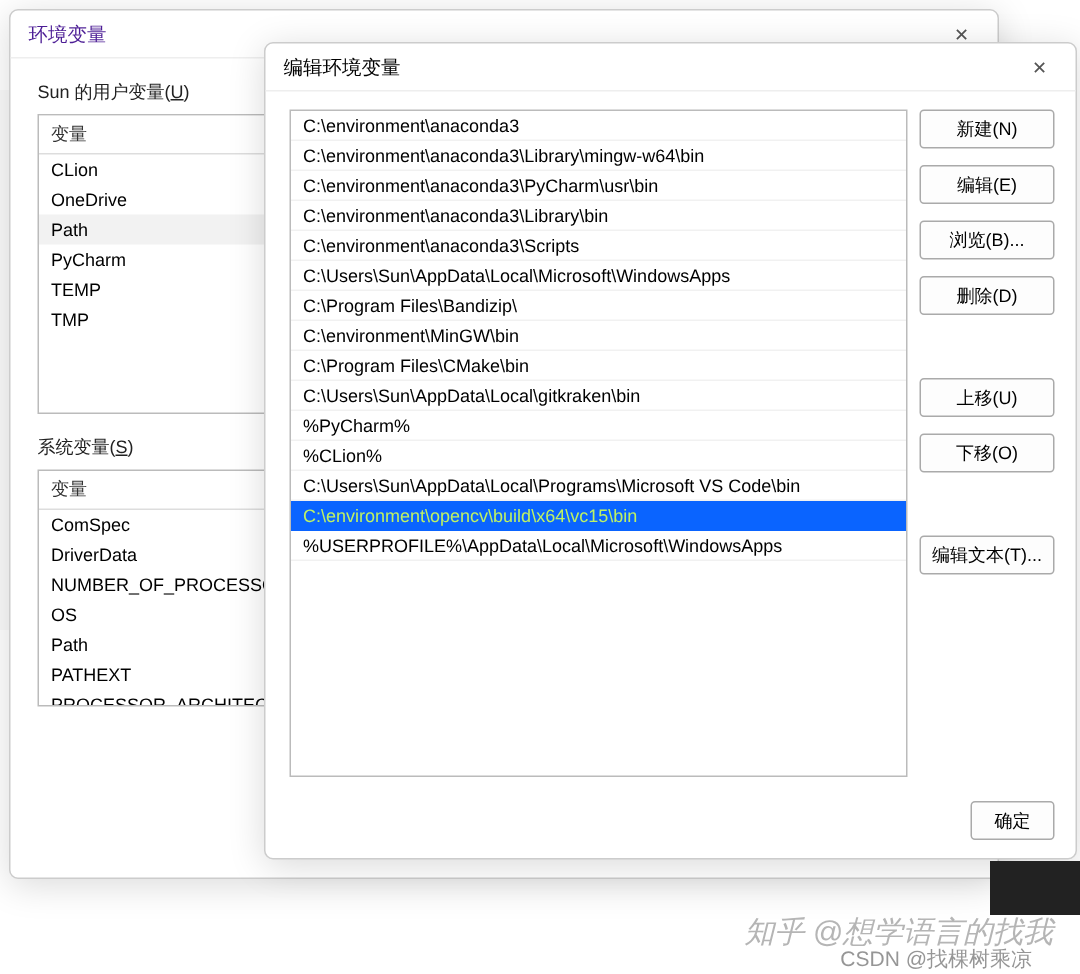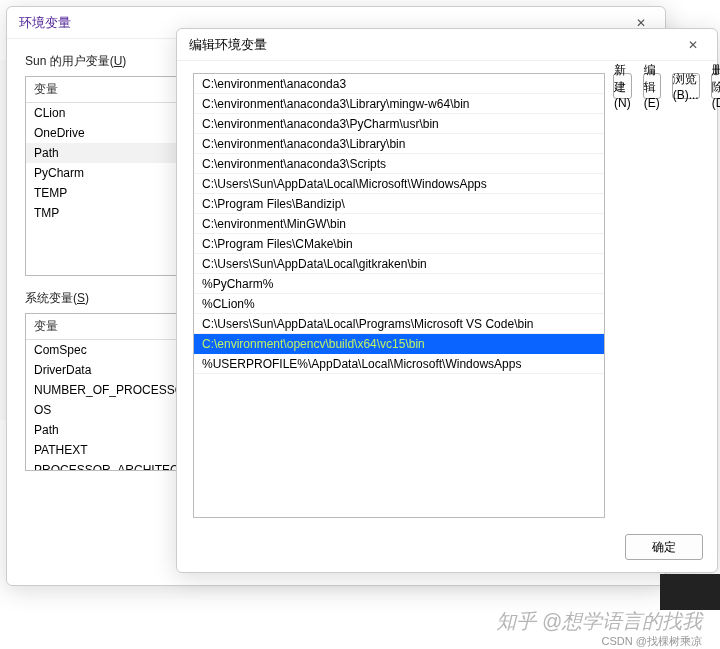--- a/index.html
+++ b/index.html
@@ -16,27 +16,27 @@
 .listbox .row.sel{background:#f2f2f2}
 #back-dlg{left:6px;top:6px;width:660px;height:580px}
 #back-dlg .user-box{height:200px}
 #back-dlg .sys-box{height:158px}
 #front-dlg{left:176px;top:28px;width:542px;height:545px;background:#fff}
 #front-dlg .titlebar .title{color:#000}
 .edit-body{display:flex;padding:12px 14px 10px 16px;gap:8px;height:calc(100% - 76px)}
 .paths{flex:1;border:1px solid #bbb;background:#fff;overflow:hidden}
 .paths .prow{padding:2.5px 8px;white-space:nowrap;overflow:hidden;text-overflow:ellipsis;border-bottom:1px solid #f1f1f1}
 .paths .prow.sel{background:#0a64ff;color:#bef264;border-bottom-color:#0a64ff}
-.btns{width:90px;display:flex;flex-direction:row;gap:11px}
+.btns{width:90px;display:flex;flex-direction:column;gap:11px}
 .btn{border:1px solid #aaa;background:#fdfdfd;height:26px;border-radius:3px;display:flex;align-items:center;justify-content:center;cursor:pointer}
 .gap-big{height:20px}
 .dlg-foot{position:absolute;bottom:12px;right:14px;display:flex;gap:10px}
-.dlg-foot .btn{width:78px}
+.dlg-foot .btn{width:56px}
 .wm{position:absolute;right:18px;bottom:14px;color:rgba(150,150,150,.7);font-size:20px;font-style:italic;text-shadow:0 0 2px #fff}
-.wm2{position:absolute;right:18px;bottom:0;color:rgba(80,80,80,.6);font-size:11px}
+.wm2{position:absolute;right:32px;bottom:0;color:rgba(80,80,80,.6);font-size:14px}
 .dark-band{position:absolute;left:660px;top:574px;width:60px;height:36px;background:#222}
 .left-sliver{position:absolute;left:0;top:60px;width:8px;height:360px;background:#fafafa;border-right:1px solid #eee}
 </style>
 </head>
 <body>
 
 <div class="left-sliver"></div>
 
 <div class="dlg" id="back-dlg">
   <div class="titlebar">

